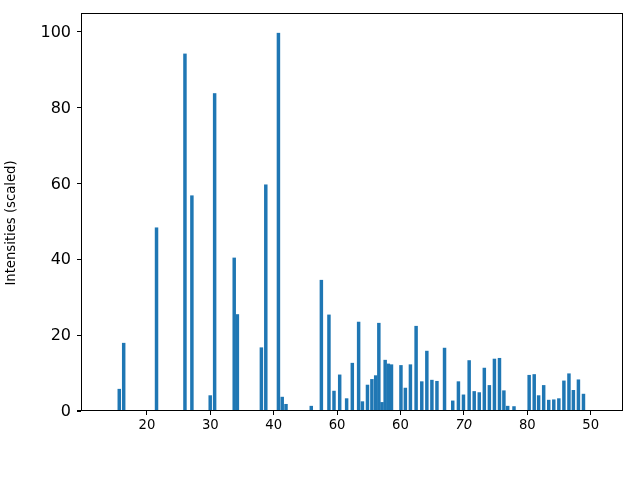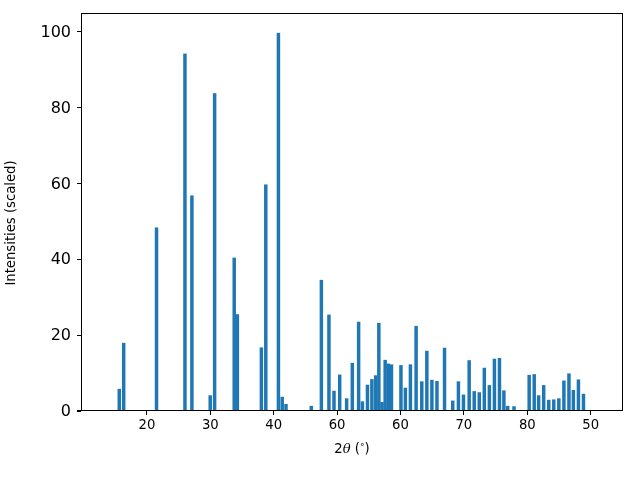--- a/index.html
+++ b/index.html
@@ -197,33 +197,30 @@
       <div class="ytick-mark" style="top: 107.212px;"></div>
       <div class="ytick-mark" style="top: 31.4024px;"></div>
     </div>
 
   <div id="xtick-labels">
       <div class="xtick-label" style="left: 121.927px;">20</div>
       <div class="xtick-label" style="left: 185.319px;">30</div>
       <div class="xtick-label" style="left: 248.711px;">40</div>
       <div class="xtick-label" style="left: 312.103px;">60</div>
       <div class="xtick-label" style="left: 375.495px;">60</div>
-      <div class="xtick-label" style="left: 438.887px;">70</div>
+      <div class="xtick-label" style="left: 438.887px; font-style: italic;">70</div>
       <div class="xtick-label" style="left: 502.278px;">80</div>
       <div class="xtick-label" style="left: 565.67px;">50</div>
     </div>
 
   <div id="ytick-labels">
       <div class="ytick-label" style="top: 404px;">0</div>
       <div class="ytick-label" style="top: 328.19px;">20</div>
       <div class="ytick-label" style="top: 252.381px;">40</div>
       <div class="ytick-label" style="top: 176.571px;">60</div>
       <div class="ytick-label" style="top: 100.762px;">80</div>
       <div class="ytick-label" style="top: 24.9524px;">100</div>
     </div>
 
-  <div id="xlabel">
-    <span>2</span><span class="theta">θ</span><span> (</span><span class="deg">°</span><span>)</span>
-  </div>
 
   <div id="ylabel">Intensities (scaled)</div>
 
 </div>
 
 </body></html>

